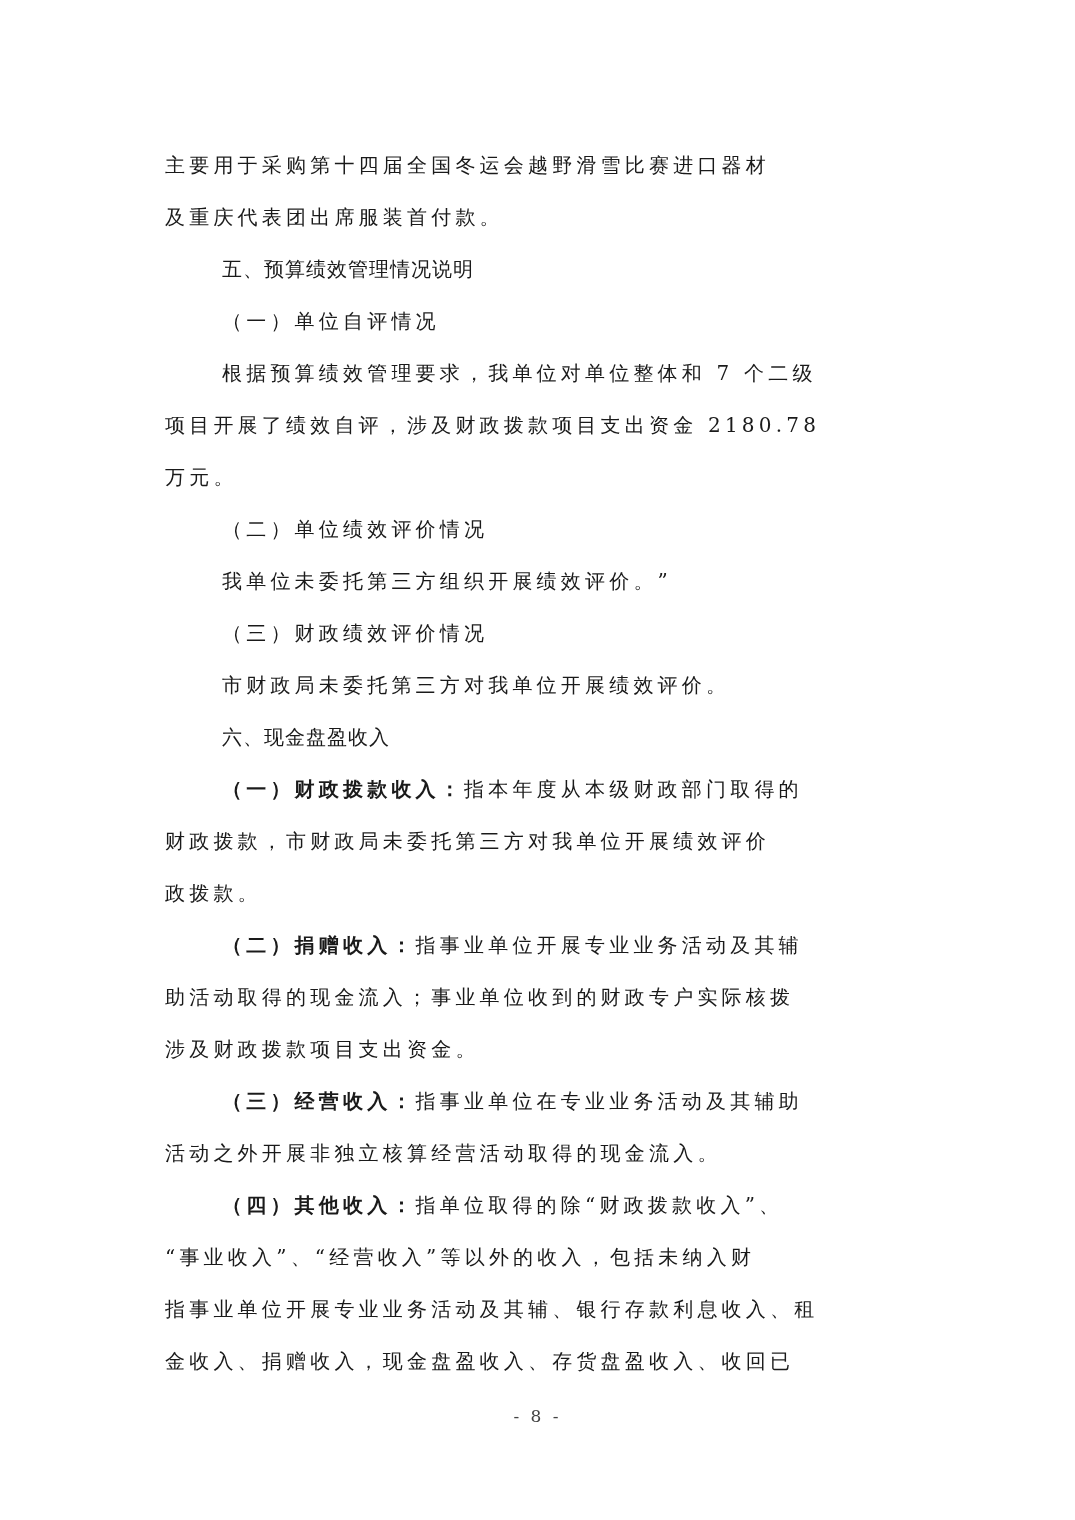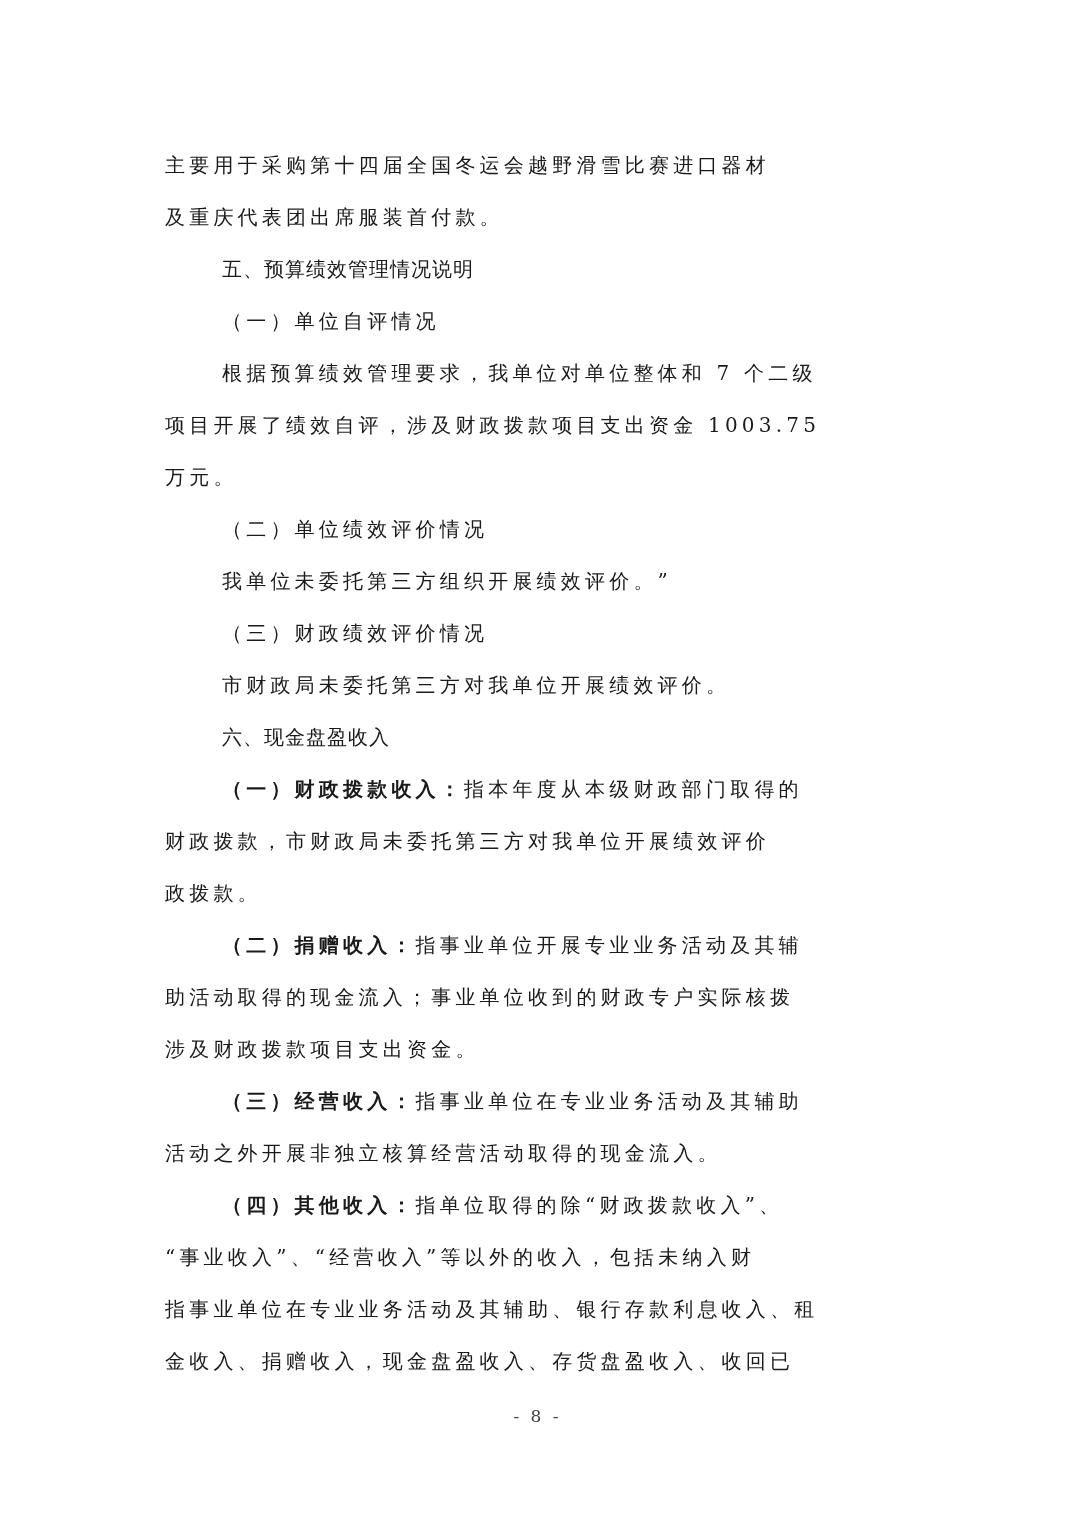--- a/index.html
+++ b/index.html
@@ -14,21 +14,21 @@
 </head>
 <body>
 
 <div>
   <div class="line" style="top:147px">主要用于采购第十四届全国冬运会越野滑雪比赛进口器材</div>
   <div class="line" style="top:199px">及重庆代表团出席服装首付款。</div>
 
   <div class="line heading" style="top:251px;left:222px">五、预算绩效管理情况说明</div>
   <div class="line sub" style="top:303px;left:222px">（一）单位自评情况</div>
   <div class="line" style="top:355px;left:222px">根据预算绩效管理要求，我单位对单位整体和 7 个二级</div>
-  <div class="line" style="top:407px">项目开展了绩效自评，涉及财政拨款项目支出资金 1003.75</div>
+  <div class="line" style="top:407px">项目开展了绩效自评，涉及财政拨款项目支出资金 2180.78</div>
   <div class="line" style="top:459px">万元。</div>
 
   <div class="line sub" style="top:511px;left:222px">（二）单位绩效评价情况</div>
   <div class="line" style="top:563px;left:222px">我单位未委托第三方组织开展绩效评价。”</div>
   <div class="line sub" style="top:615px;left:222px">（三）财政绩效评价情况</div>
   <div class="line" style="top:667px;left:222px">市财政局未委托第三方对我单位开展绩效评价。</div>
 
   <div class="line heading" style="top:719px;left:222px">六、现金盘盈收入</div>
 
   <div class="line" style="top:771px;left:222px">
@@ -45,17 +45,17 @@
 
   <div class="line" style="top:1083px;left:222px">
     <span class="b">（三）经营收入：</span><span>指事业单位在专业业务活动及其辅助</span>
   </div>
   <div class="line" style="top:1135px">活动之外开展非独立核算经营活动取得的现金流入。</div>
 
   <div class="line" style="top:1187px;left:222px">
     <span class="b">（四）其他收入：</span><span>指单位取得的除“财政拨款收入”、</span>
   </div>
   <div class="line" style="top:1239px">“事业收入”、“经营收入”等以外的收入，包括未纳入财</div>
-  <div class="line" style="top:1291px">指事业单位在专业业务活动及其辅助、银行存款利息收入、租</div>
+  <div class="line" style="top:1291px">指事业单位开展专业业务活动及其辅、银行存款利息收入、租</div>
   <div class="line" style="top:1343px">金收入、捐赠收入，现金盘盈收入、存货盘盈收入、收回已</div>
 
   <div class="page-num">- 8 -</div>
 </div>
 
 </body></html>

